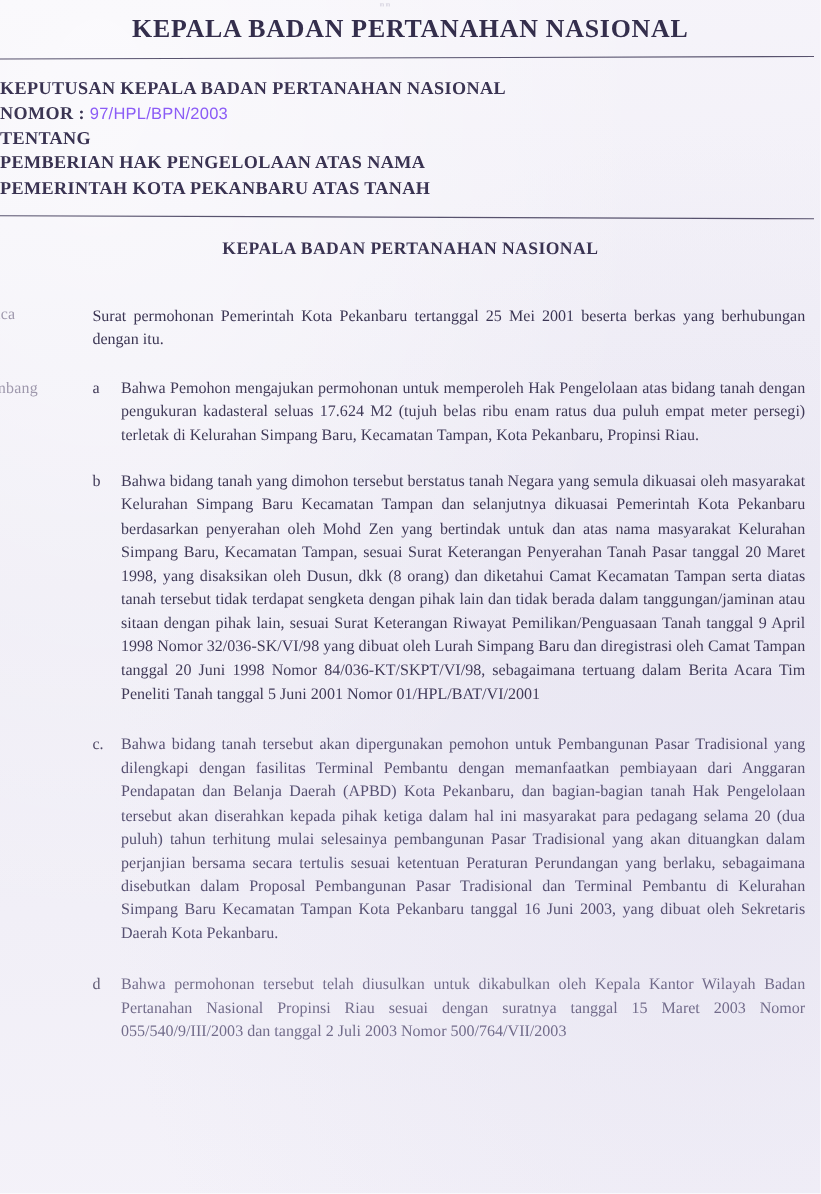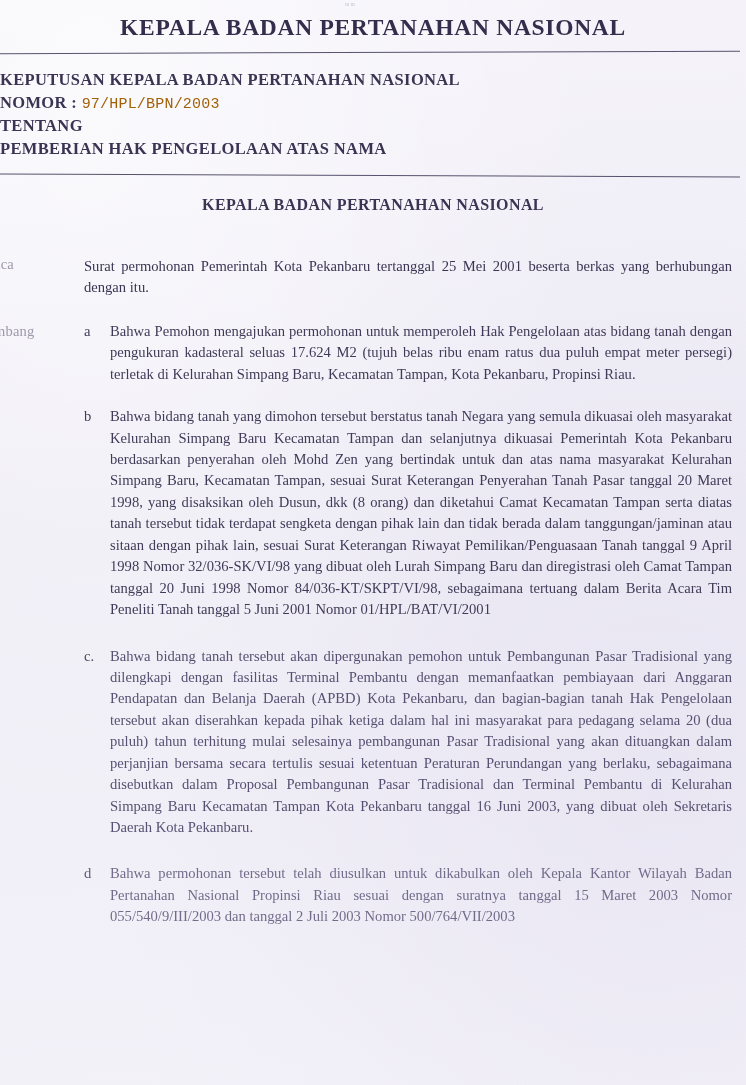--- a/index.html
+++ b/index.html
@@ -79,25 +79,25 @@
     color: #3a3352;
     white-space: nowrap;
   }
   .nomor-line {
     font-size: 16.5px;
     font-weight: bold;
     letter-spacing: 0.35px;
     white-space: nowrap;
   }
   .nomor-value {
-    font-family: Liberation Mono, monospace;
+    font-family: Liberation Sans, sans-serif;
     font-weight: normal;
     font-size: 15px;
     letter-spacing: 0.2px;
-    color: #a16207;
+    color: #8b5cf6;
   }
 
   .authority-line {
     text-align: center;
     font-size: 16px;
     font-weight: bold;
     letter-spacing: 0.4px;
     margin-top: 20px;
     color: #3a3352;
   }
@@ -168,20 +168,21 @@
   <div class="rule"></div>
 
   <div class="title-block">
     <div class="tline">KEPUTUSAN KEPALA BADAN PERTANAHAN NASIONAL</div>
     <div class="nomor-line">
       <span>NOMOR :</span>
       <span class="nomor-value">97/HPL/BPN/2003</span>
     </div>
     <div class="tline">TENTANG</div>
     <div class="tline">PEMBERIAN HAK PENGELOLAAN ATAS NAMA</div>
+    <div class="tline">PEMERINTAH KOTA PEKANBARU ATAS TANAH</div>
   </div>
 
   <div class="rule second"></div>
 
   <div class="authority-line">KEPALA BADAN PERTANAHAN NASIONAL</div>
 
   <div class="body-area">
 
     <div class="block">
       <div class="margin-label" style="top:0;">aca</div>

